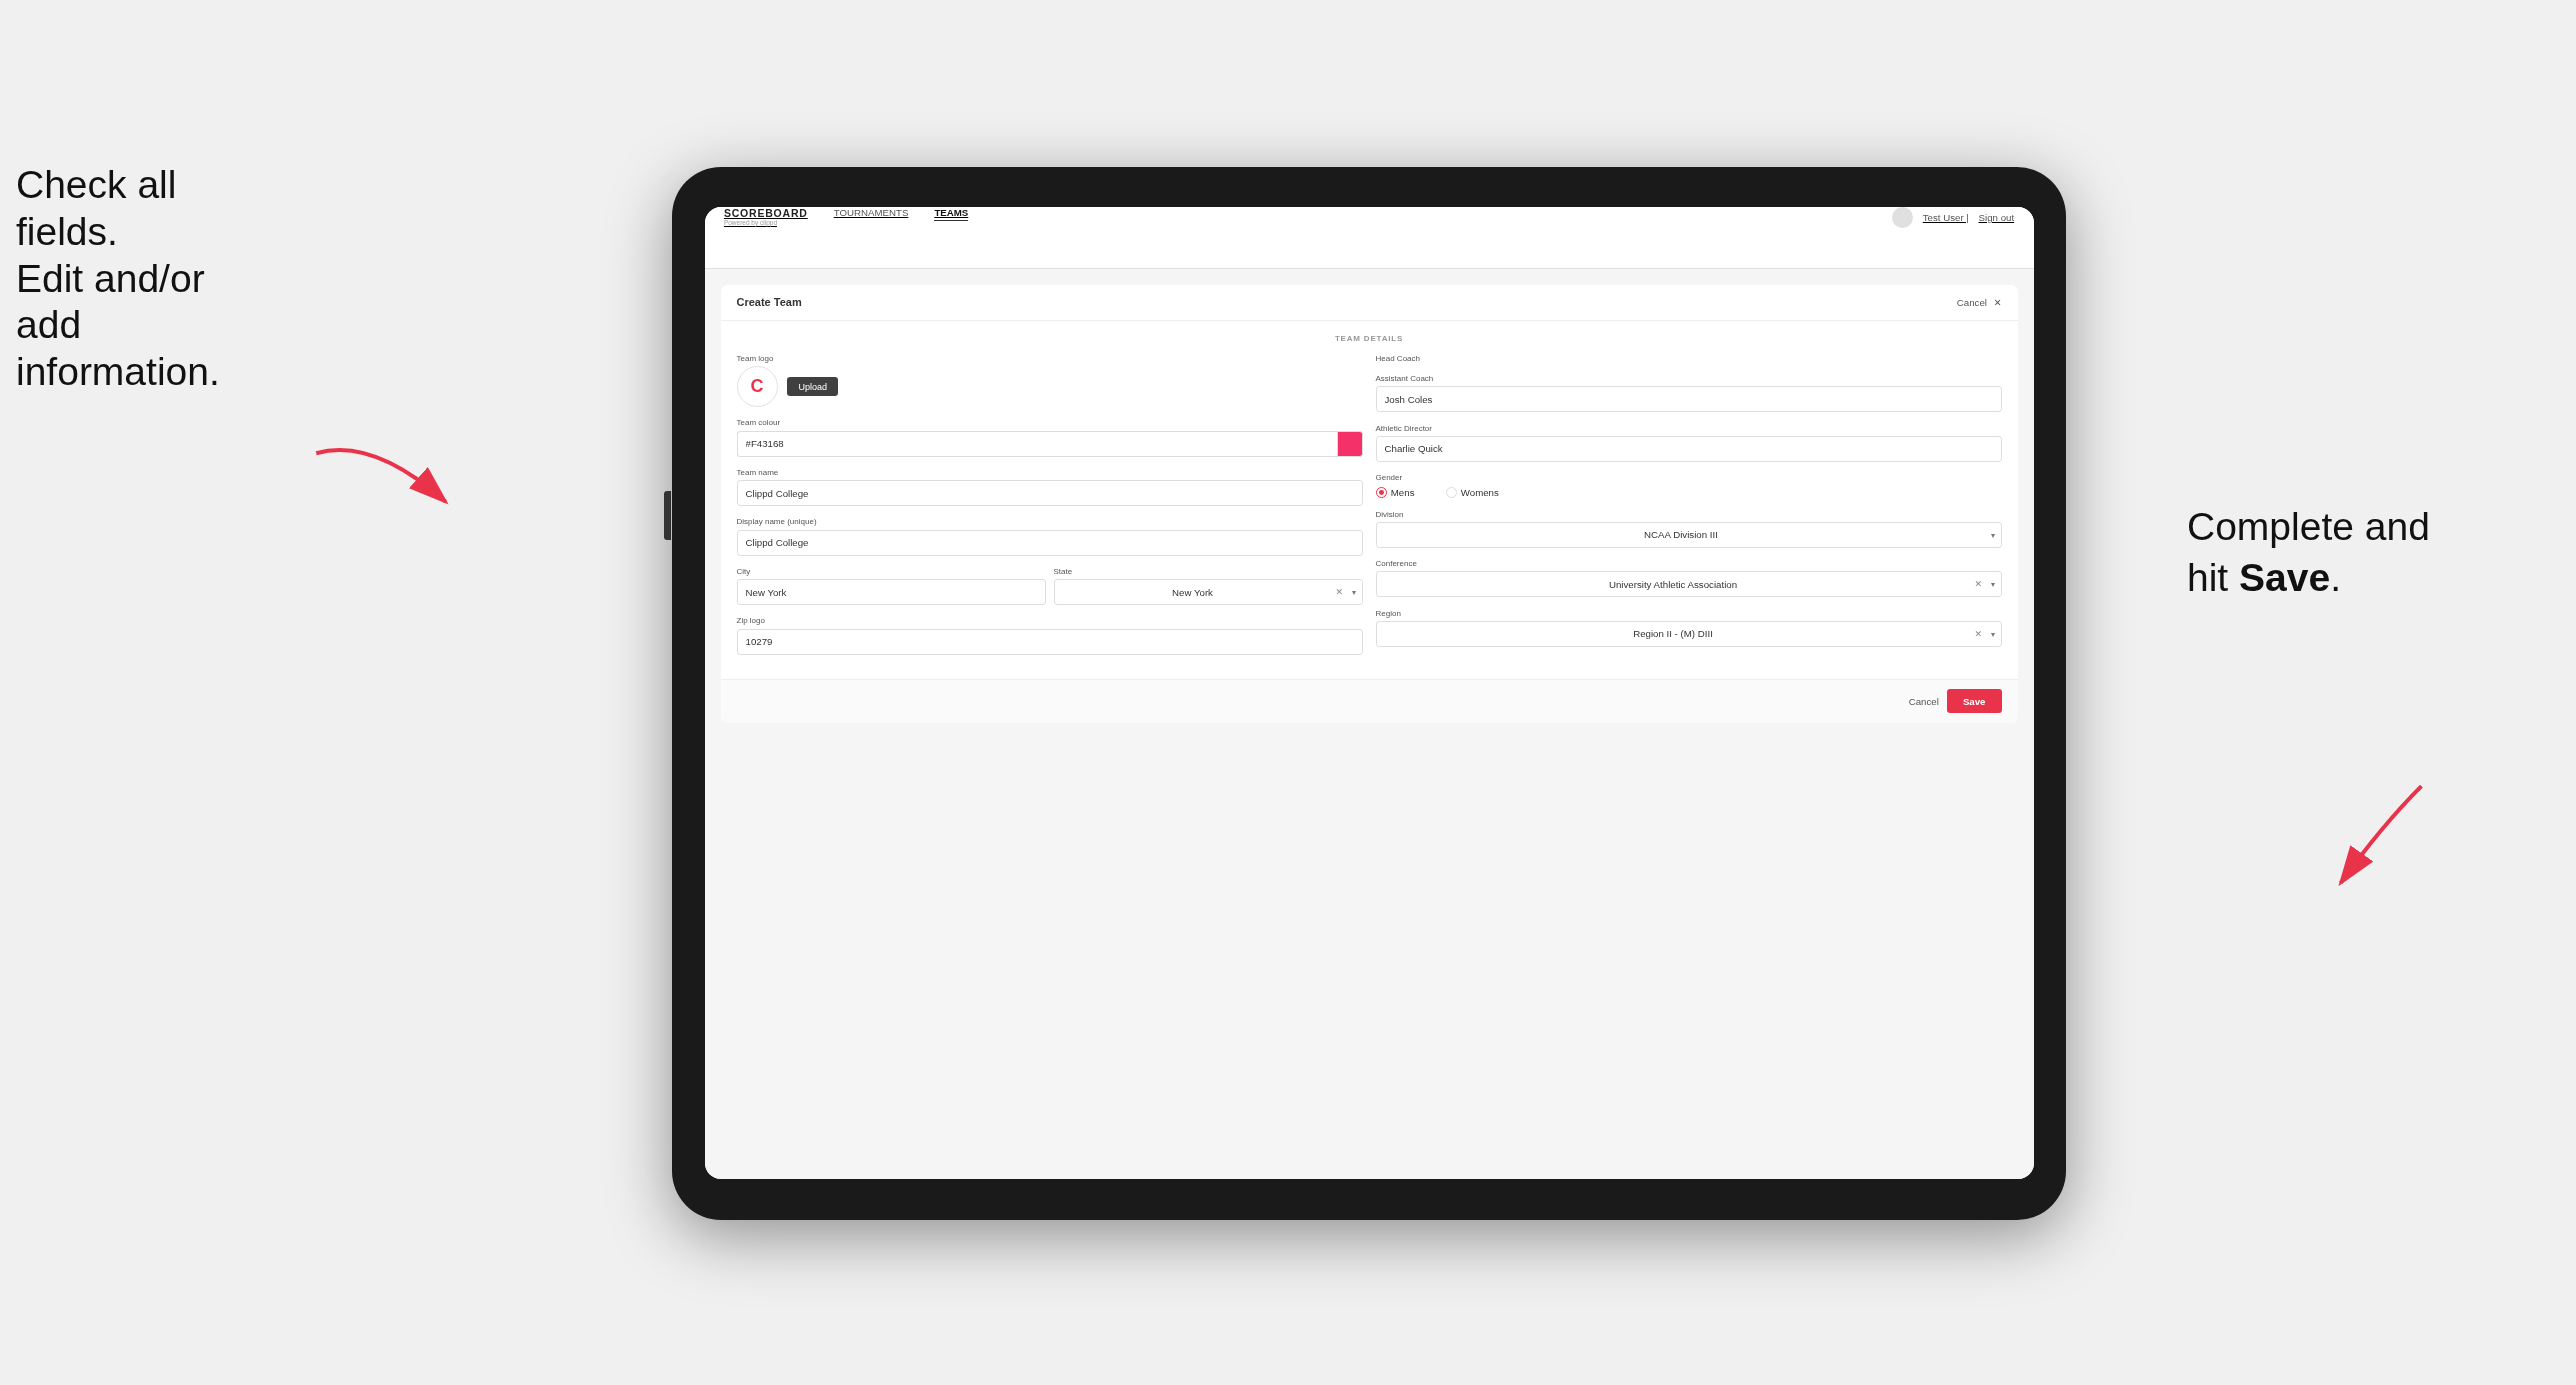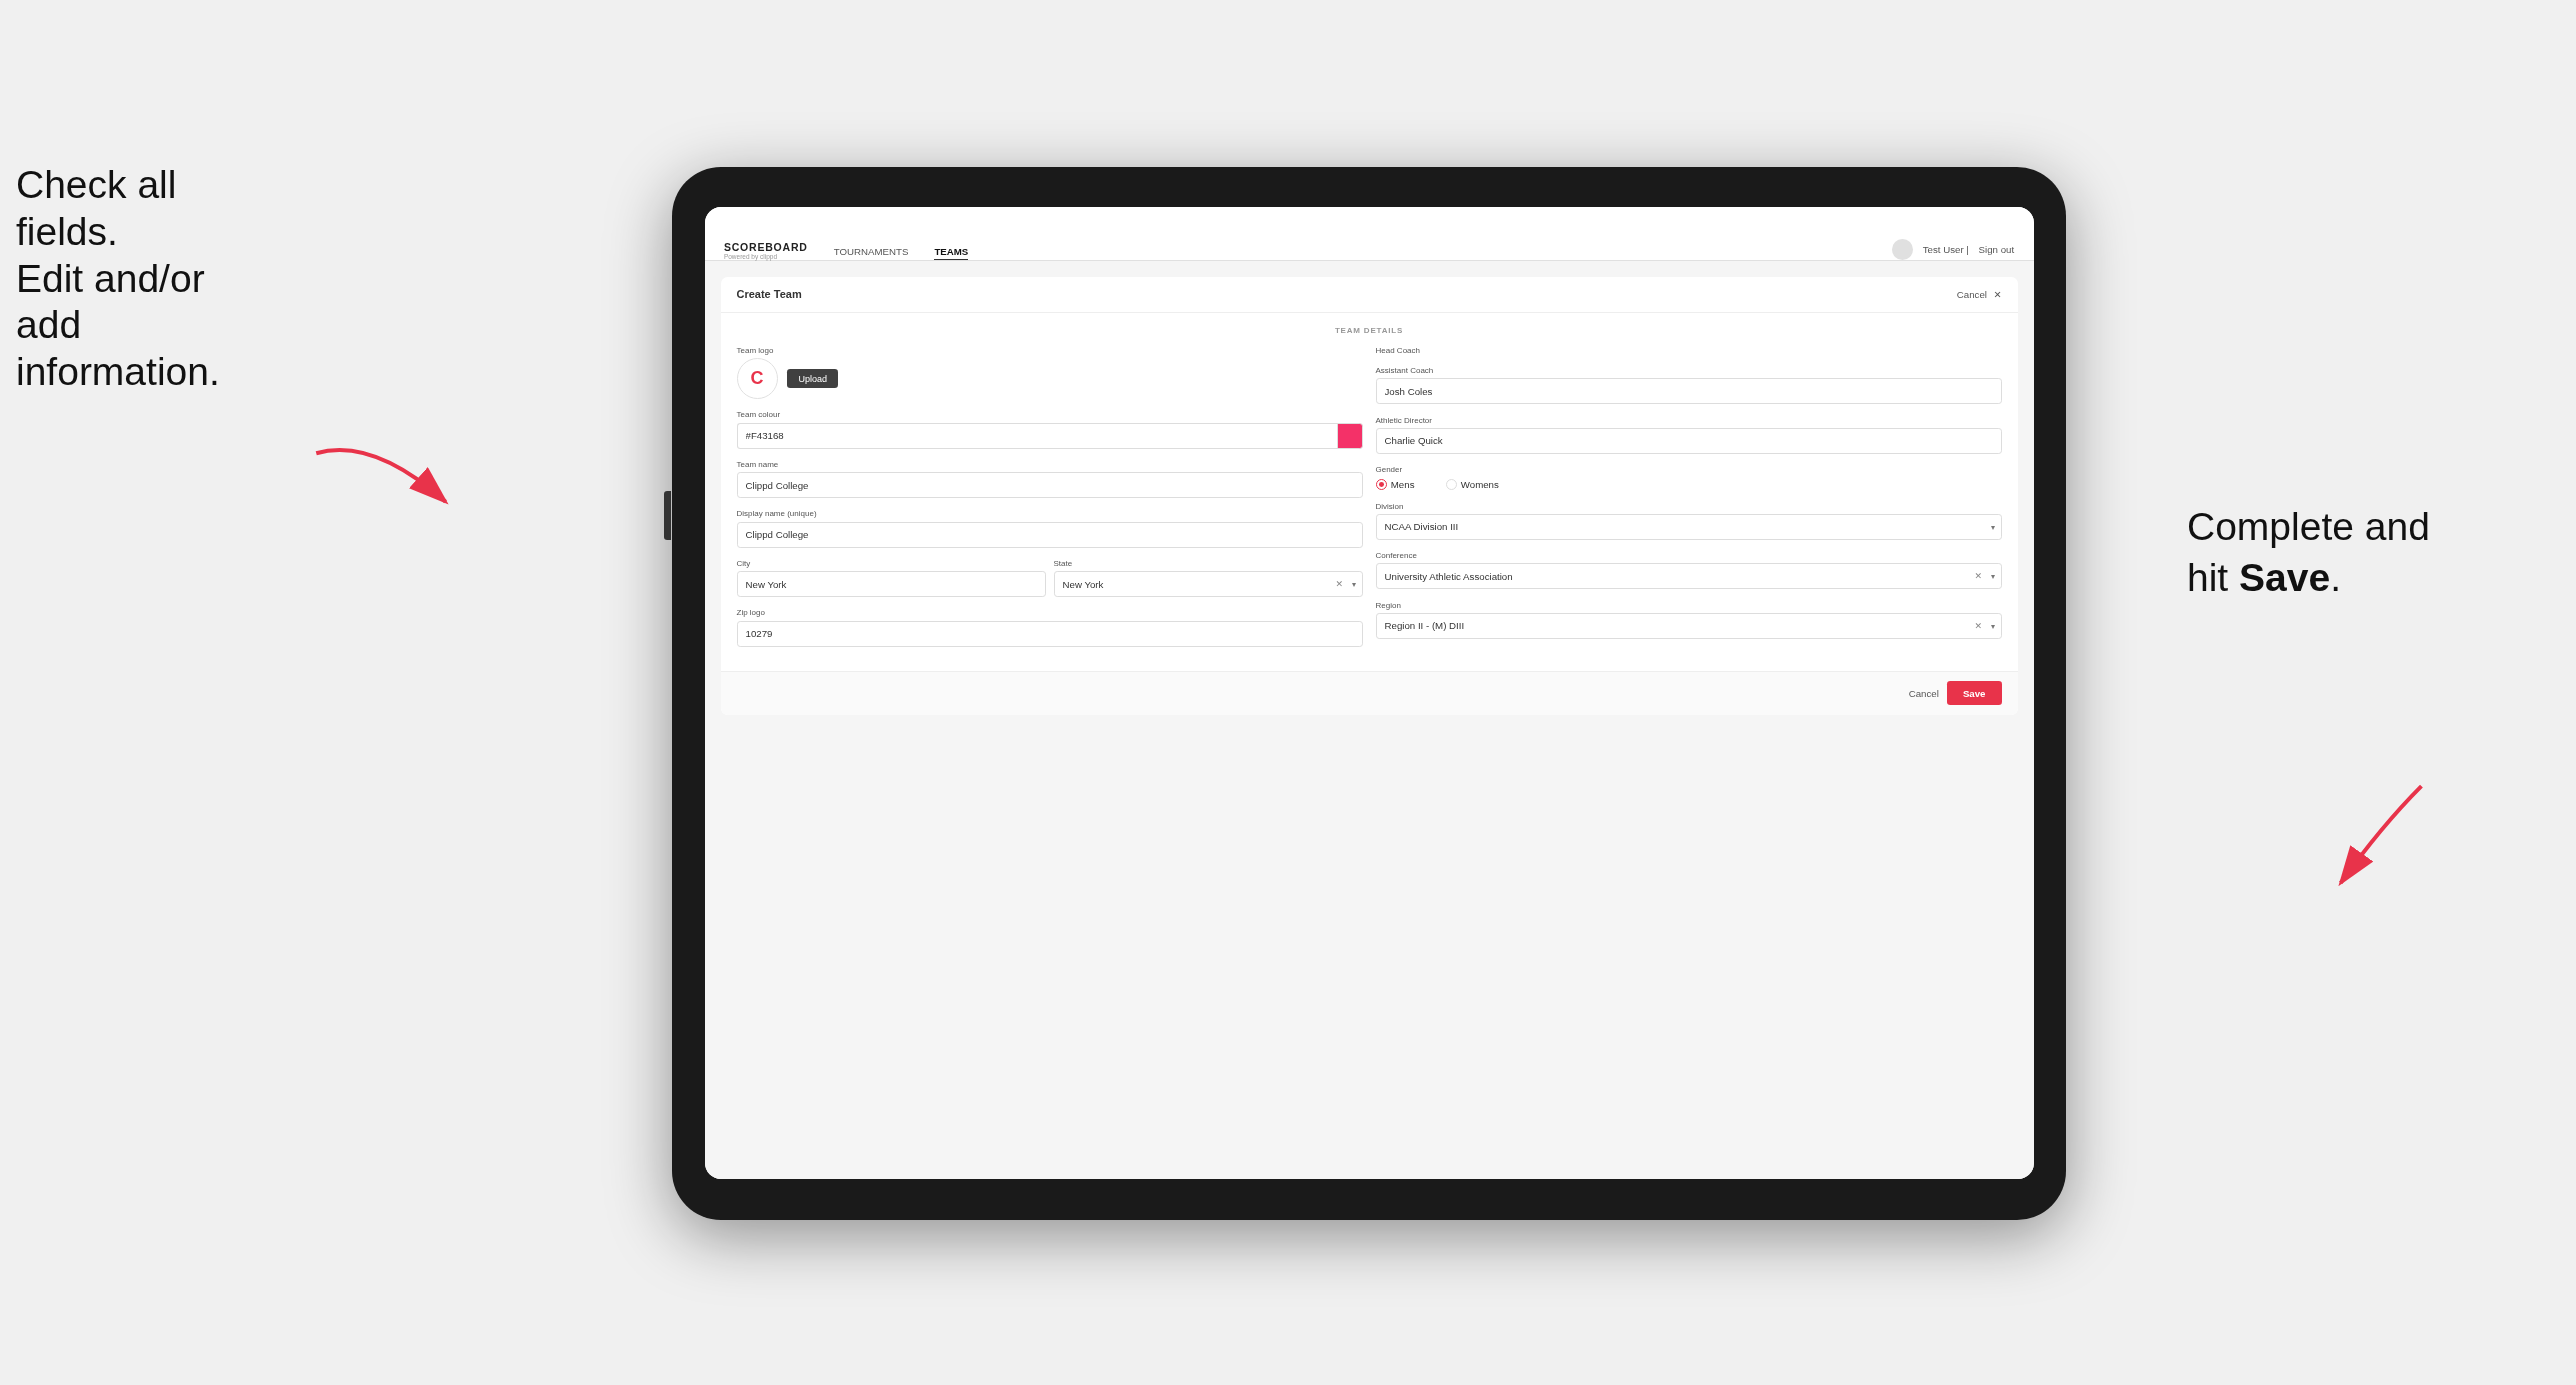--- a/index.html
+++ b/index.html
@@ -46,26 +46,27 @@
       background: #f5f5f5;
       border-radius: 16px;
       overflow: hidden;
       display: flex;
       flex-direction: column;
     }
 
     
     .nav {
       background: #fff;
-      height: 54px;
-      display: flex;
-      align-items: flex-end;
+      height: 62px;
+      display: flex;
+      align-items: flex-start;
       padding: 0 19.4px;
       border-bottom: 0.8px solid #e0e0e0;
       flex-shrink: 0;
+      text-decoration: underline;
     }
 
     .nav-logo {
       display: flex;
       flex-direction: column;
       margin-right: 26px;
     }
 
     .nav-logo-main {
       font-size: 10.5px;
@@ -319,20 +320,21 @@
       height: 26px;
       border: 0.8px solid #ddd;
       border-radius: 3.2px;
       padding: 0 23px 0 8px;
       font-size: 9.7px;
       color: #333;
       background: #fff;
       outline: none;
       appearance: none;
       cursor: pointer;
+      text-align: center;
     }
 
     .select-arrow {
       position: absolute;
       right: 6.5px;
       top: 50%;
       transform: translateY(-50%);
       font-size: 8px;
       color: #777;
       pointer-events: none;

